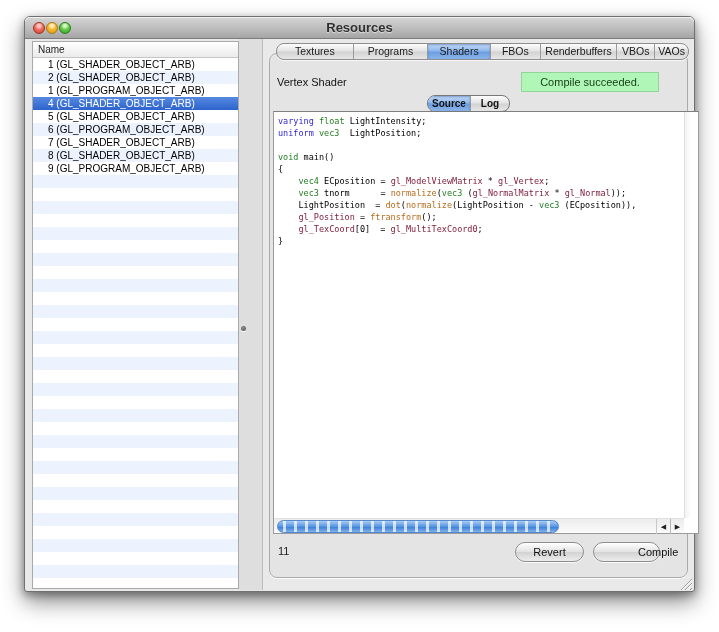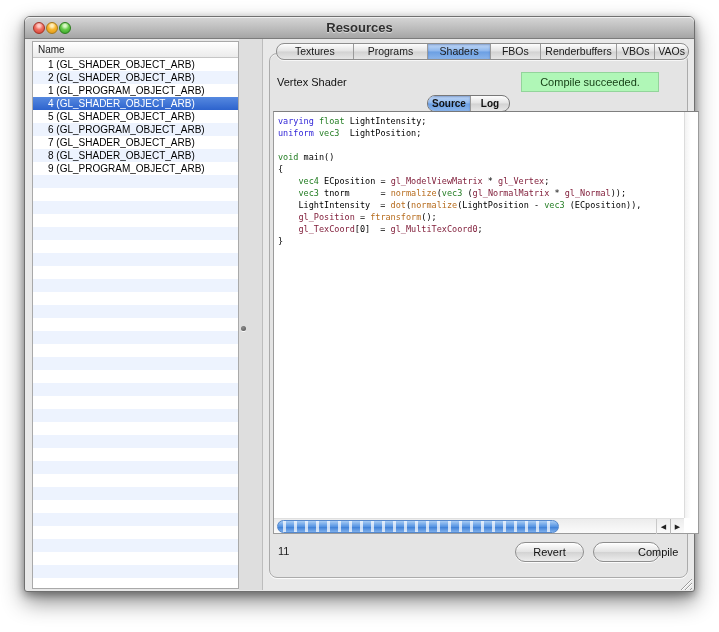--- a/index.html
+++ b/index.html
@@ -210,21 +210,21 @@
 
     <div id="code-box">
       <div id="code-area">
           <div class="code-line"><span class="tok-kw">varying</span><span class="tok-pl"> </span><span class="tok-type">float</span><span class="tok-pl"> LightIntensity;</span></div>
           <div class="code-line"><span class="tok-kw">uniform</span><span class="tok-pl"> </span><span class="tok-type">vec3</span><span class="tok-pl">  LightPosition;</span></div>
           <div class="code-line">&nbsp;</div>
           <div class="code-line"><span class="tok-type">void</span><span class="tok-pl"> main()</span></div>
           <div class="code-line"><span class="tok-pl">{</span></div>
           <div class="code-line"><span class="tok-pl">    </span><span class="tok-type">vec4</span><span class="tok-pl"> ECposition = </span><span class="tok-bi">gl_ModelViewMatrix</span><span class="tok-pl"> * </span><span class="tok-bi">gl_Vertex</span><span class="tok-pl">;</span></div>
           <div class="code-line"><span class="tok-pl">    </span><span class="tok-type">vec3</span><span class="tok-pl"> tnorm      = </span><span class="tok-fn">normalize</span><span class="tok-pl">(</span><span class="tok-type">vec3</span><span class="tok-pl"> (</span><span class="tok-bi">gl_NormalMatrix</span><span class="tok-pl"> * </span><span class="tok-bi">gl_Normal</span><span class="tok-pl">));</span></div>
-          <div class="code-line"><span class="tok-pl">    LightIntensity  = </span><span class="tok-fn">dot</span><span class="tok-pl">(</span><span class="tok-fn">normalize</span><span class="tok-pl">(LightPosition - </span><span class="tok-type">vec3</span><span class="tok-pl"> (ECposition)),</span></div>
+          <div class="code-line"><span class="tok-pl">    LightPosition  = </span><span class="tok-fn">dot</span><span class="tok-pl">(</span><span class="tok-fn">normalize</span><span class="tok-pl">(LightPosition - </span><span class="tok-type">vec3</span><span class="tok-pl"> (ECposition)),</span></div>
           <div class="code-line"><span class="tok-pl">    </span><span class="tok-bi">gl_Position</span><span class="tok-pl"> = </span><span class="tok-fn">ftransform</span><span class="tok-pl">();</span></div>
           <div class="code-line"><span class="tok-pl">    </span><span class="tok-bi">gl_TexCoord</span><span class="tok-pl">[0]  = </span><span class="tok-bi">gl_MultiTexCoord0</span><span class="tok-pl">;</span></div>
           <div class="code-line"><span class="tok-pl">}</span></div>
         </div>
       <div id="v-scroll-track"></div>
       <div id="h-scrollbar">
         <div id="h-scroll-thumb"></div>
         <div id="h-arrow-left" class="h-arrow">◀</div>
         <div id="h-arrow-right" class="h-arrow">▶</div>
         <div id="scroll-corner"></div>

